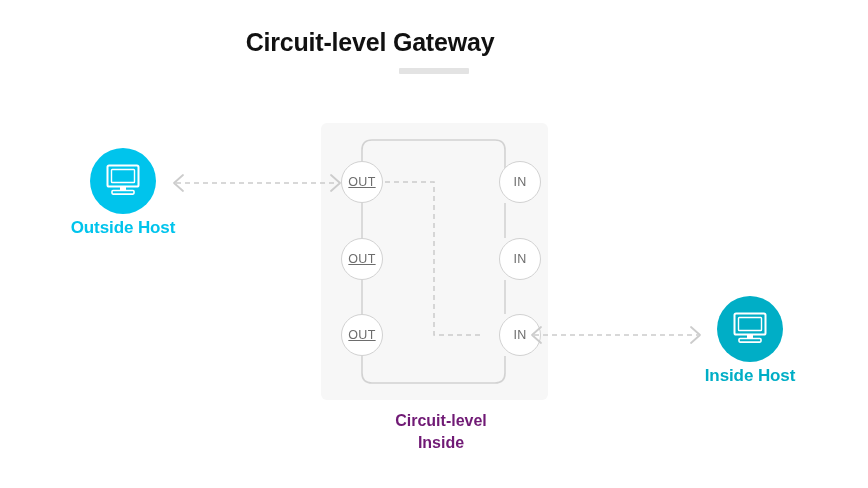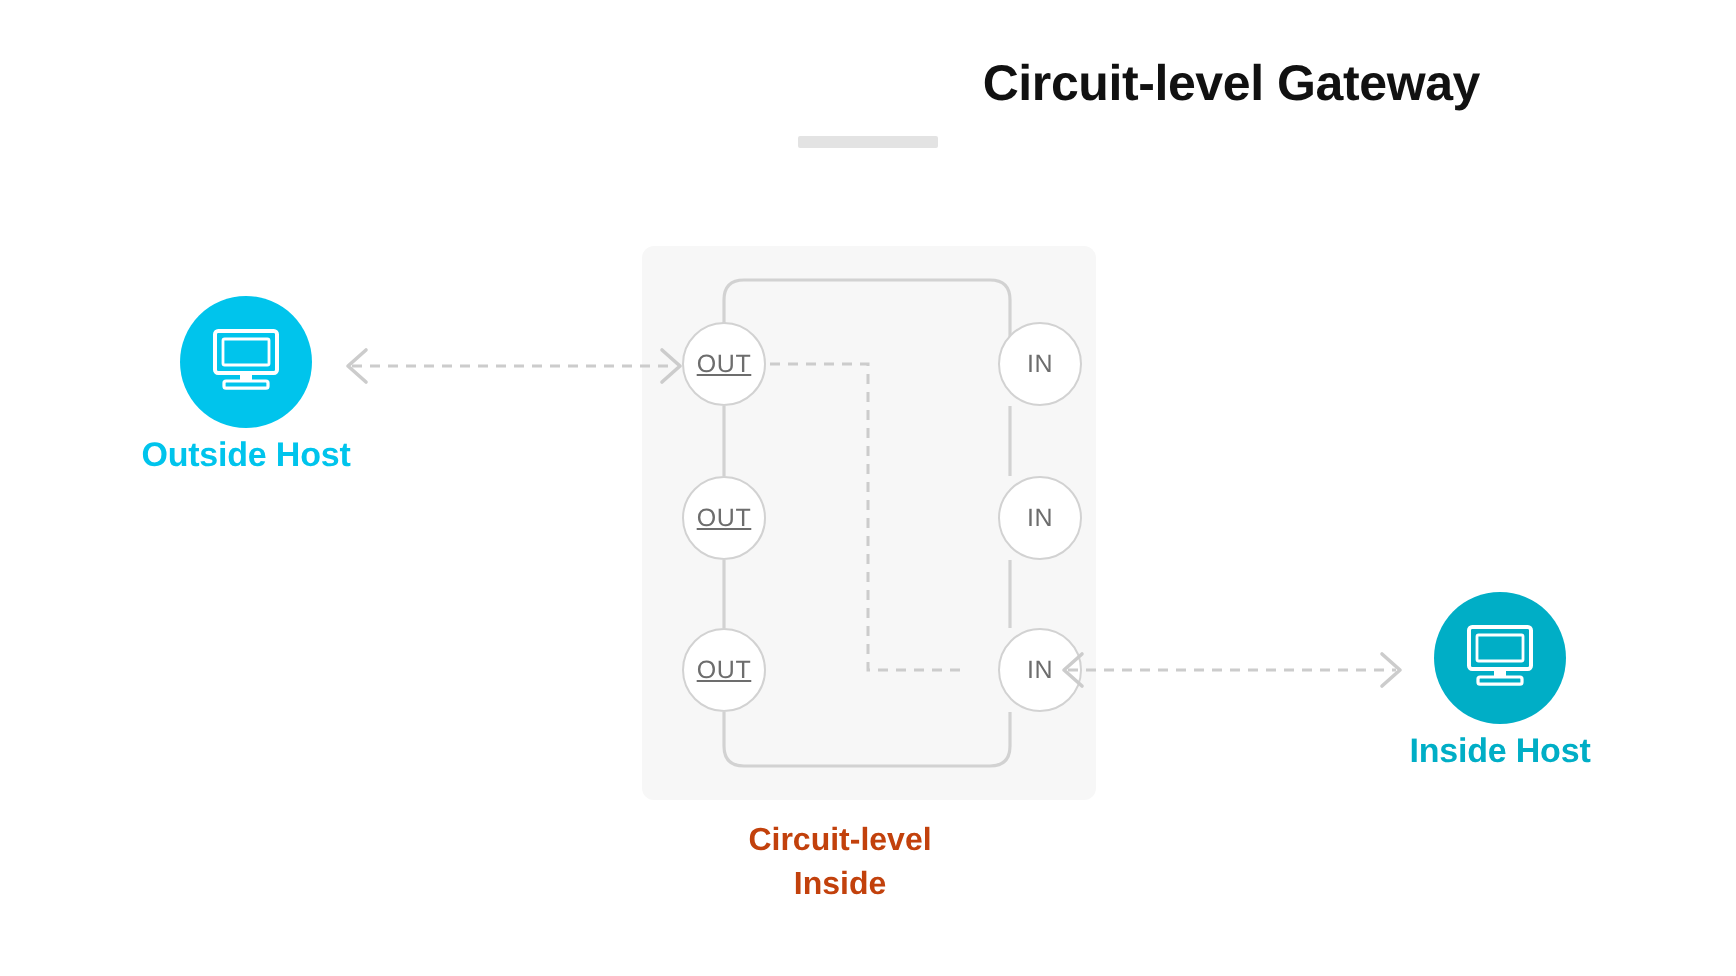--- a/index.html
+++ b/index.html
@@ -15,21 +15,21 @@
     font-family: "Liberation Sans", sans-serif;
     -webkit-font-smoothing: antialiased;
   }
 
   
   #page-title {
     position: absolute;
     top: 28px;
     left: 0;
     width: 740px;
-    text-align: right;
+    text-align: center;
     font-size: 25px;
     font-weight: bold;
     color: #111111;
     letter-spacing: -0.2px;
   }
   #title-rule {
     position: absolute;
     top: 68px;
     left: 399px;
     width: 70px;
@@ -79,27 +79,27 @@
   }
   .node.col-out { left: 362px; text-decoration: underline; }
   .node.col-in  { left: 520px; }
   .node.row-1 { top: 182px; }
   .node.row-2 { top: 259px; }
   .node.row-3 { top: 335px; }
 
   
   #gateway-caption {
     position: absolute;
-    left: 320px;
+    left: 341px;
     top: 410px;
     width: 200px;
     text-align: center;
     font-size: 16px;
     font-weight: bold;
-    color: #c2410c;
+    color: #701a75;
     line-height: 22px;
   }
 
   
   .host { position: absolute; text-align: center; }
   .host-circle {
     width: 66px;
     height: 66px;
     border-radius: 50%;
     display: flex;

